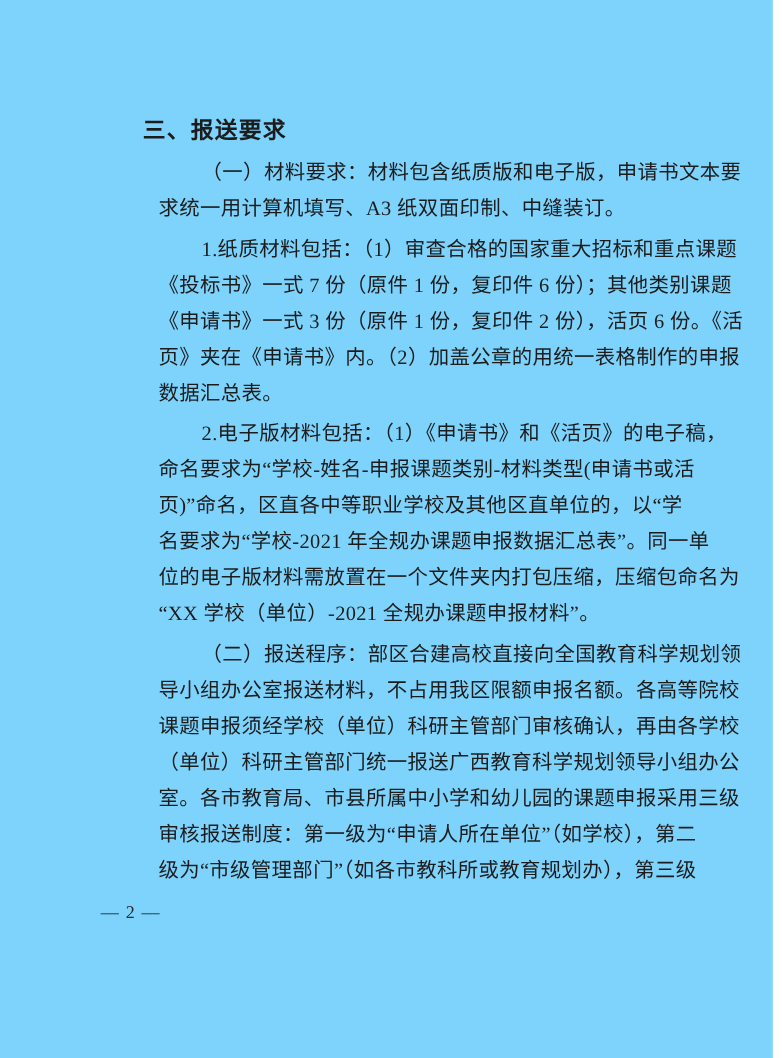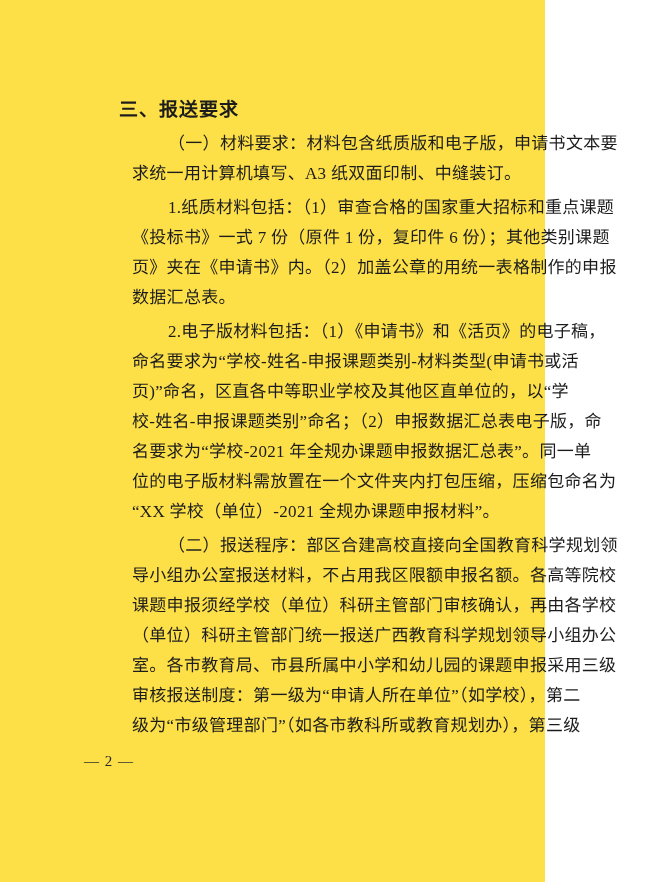--- a/index.html
+++ b/index.html
@@ -9,24 +9,24 @@
   }
   body {
     width: 652px;
     height: 882px;
     overflow: hidden;
     font-family: "Liberation Serif", serif;
     color: #1c1c1c;
   }
   .page {
     position: relative;
-    width: 545px;
+    width: 644px;
     height: 882px;
     box-sizing: border-box;
-    background: #fde047;
+    background: #7dd3fc;
     padding: 95px 82px 0 84px;
   }
   .heading {
     font-family: "Liberation Sans", sans-serif;
     font-weight: 700;
     font-size: 19px;
     line-height: 30px;
     padding-left: 35px;
     margin: 0 0 3px 0;
     text-align: left;
@@ -69,29 +69,29 @@
   <h2 class="heading">三、报送要求</h2>
 
   <div class="para">
     <div class="line indent">（一）材料要求：材料包含纸质版和电子版，申请书文本要</div>
     <div class="line endline">求统一用计算机填写、A3 纸双面印制、中缝装订。</div>
   </div>
 
   <div class="para">
     <div class="line indent">1.纸质材料包括：（1）审查合格的国家重大招标和重点课题</div>
     <div class="line">《投标书》一式 7 份（原件 1 份，复印件 6 份）；其他类别课题</div>
+    <div class="line">《申请书》一式 3 份（原件 1 份，复印件 2 份），活页 6 份。《活</div>
     <div class="line">页》夹在《申请书》内。（2）加盖公章的用统一表格制作的申报</div>
     <div class="line endline">数据汇总表。</div>
   </div>
 
   <div class="para">
     <div class="line indent">2.电子版材料包括：（1）《申请书》和《活页》的电子稿，</div>
     <div class="line">命名要求为“学校-姓名-申报课题类别-材料类型(申请书或活</div>
     <div class="line">页)”命名，区直各中等职业学校及其他区直单位的，以“学</div>
-    <div class="line">校-姓名-申报课题类别”命名；（2）申报数据汇总表电子版，命</div>
     <div class="line">名要求为“学校-2021 年全规办课题申报数据汇总表”。同一单</div>
     <div class="line">位的电子版材料需放置在一个文件夹内打包压缩，压缩包命名为</div>
     <div class="line endline">“XX 学校（单位）-2021 全规办课题申报材料”。</div>
   </div>
 
   <div class="para">
     <div class="line indent">（二）报送程序：部区合建高校直接向全国教育科学规划领</div>
     <div class="line">导小组办公室报送材料，不占用我区限额申报名额。各高等院校</div>
     <div class="line">课题申报须经学校（单位）科研主管部门审核确认，再由各学校</div>
     <div class="line">（单位）科研主管部门统一报送广西教育科学规划领导小组办公</div>

